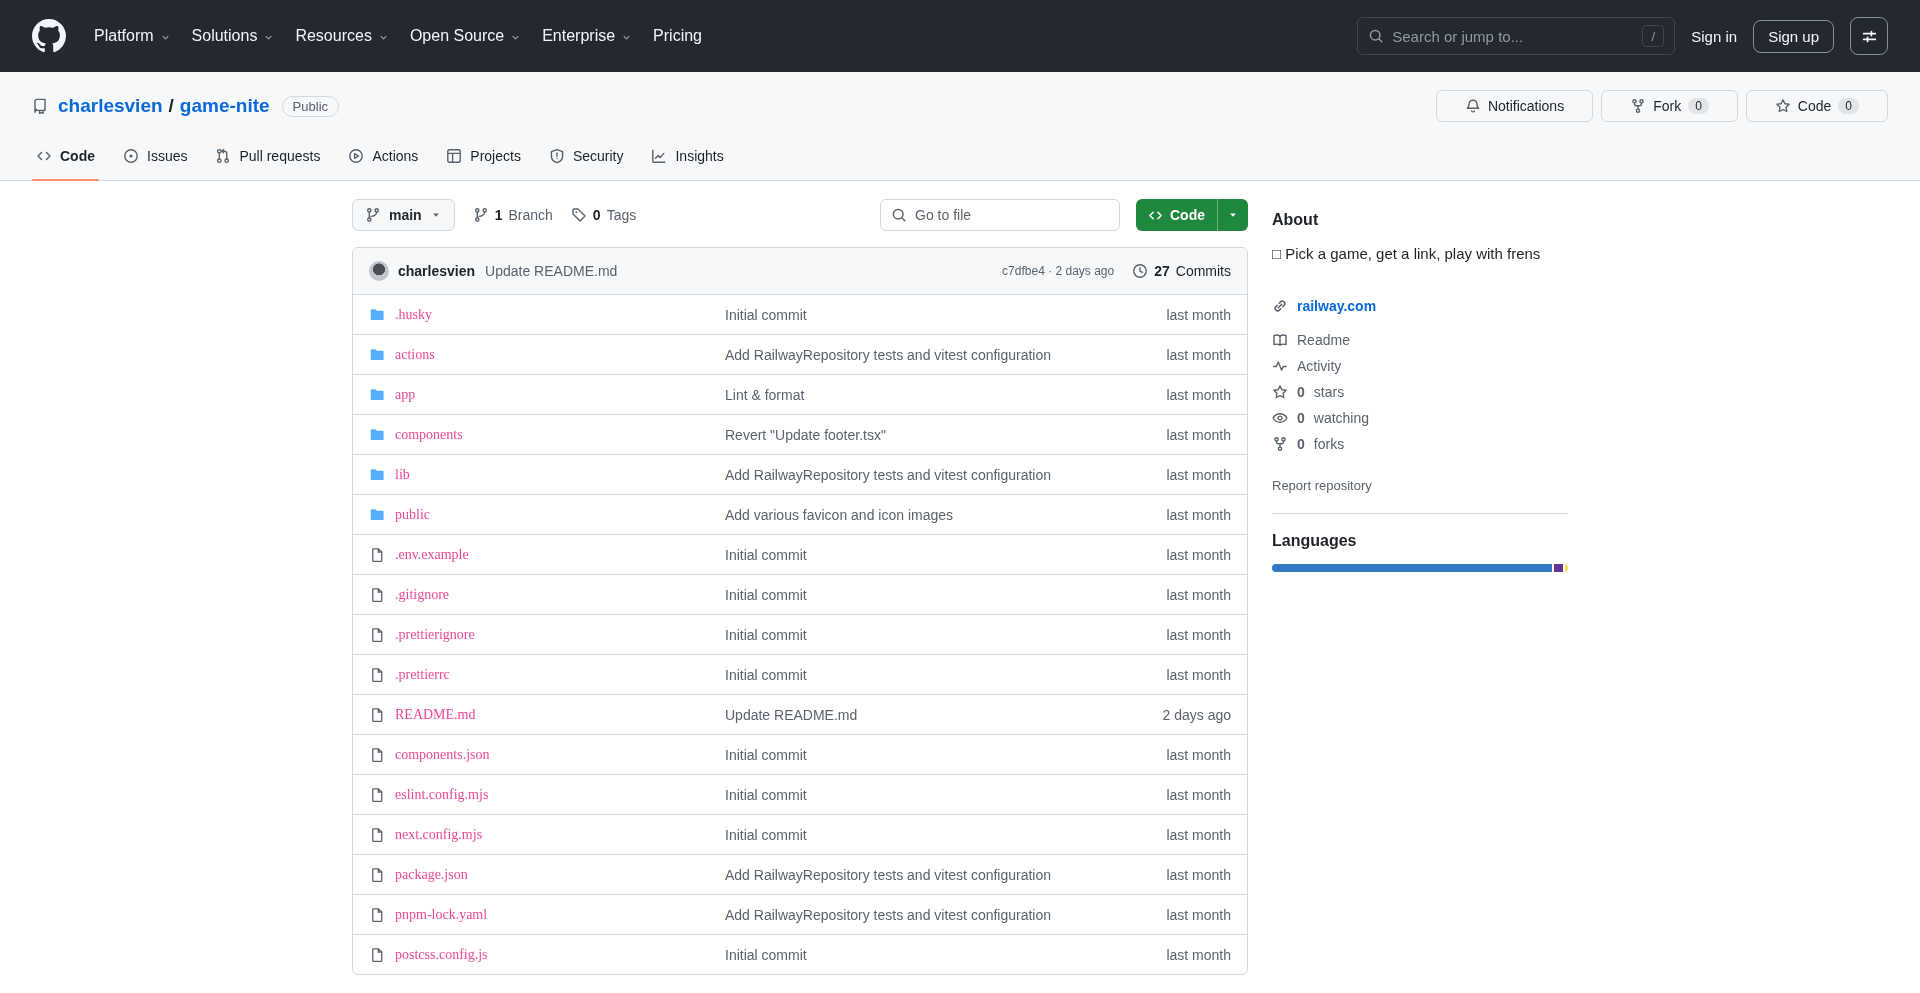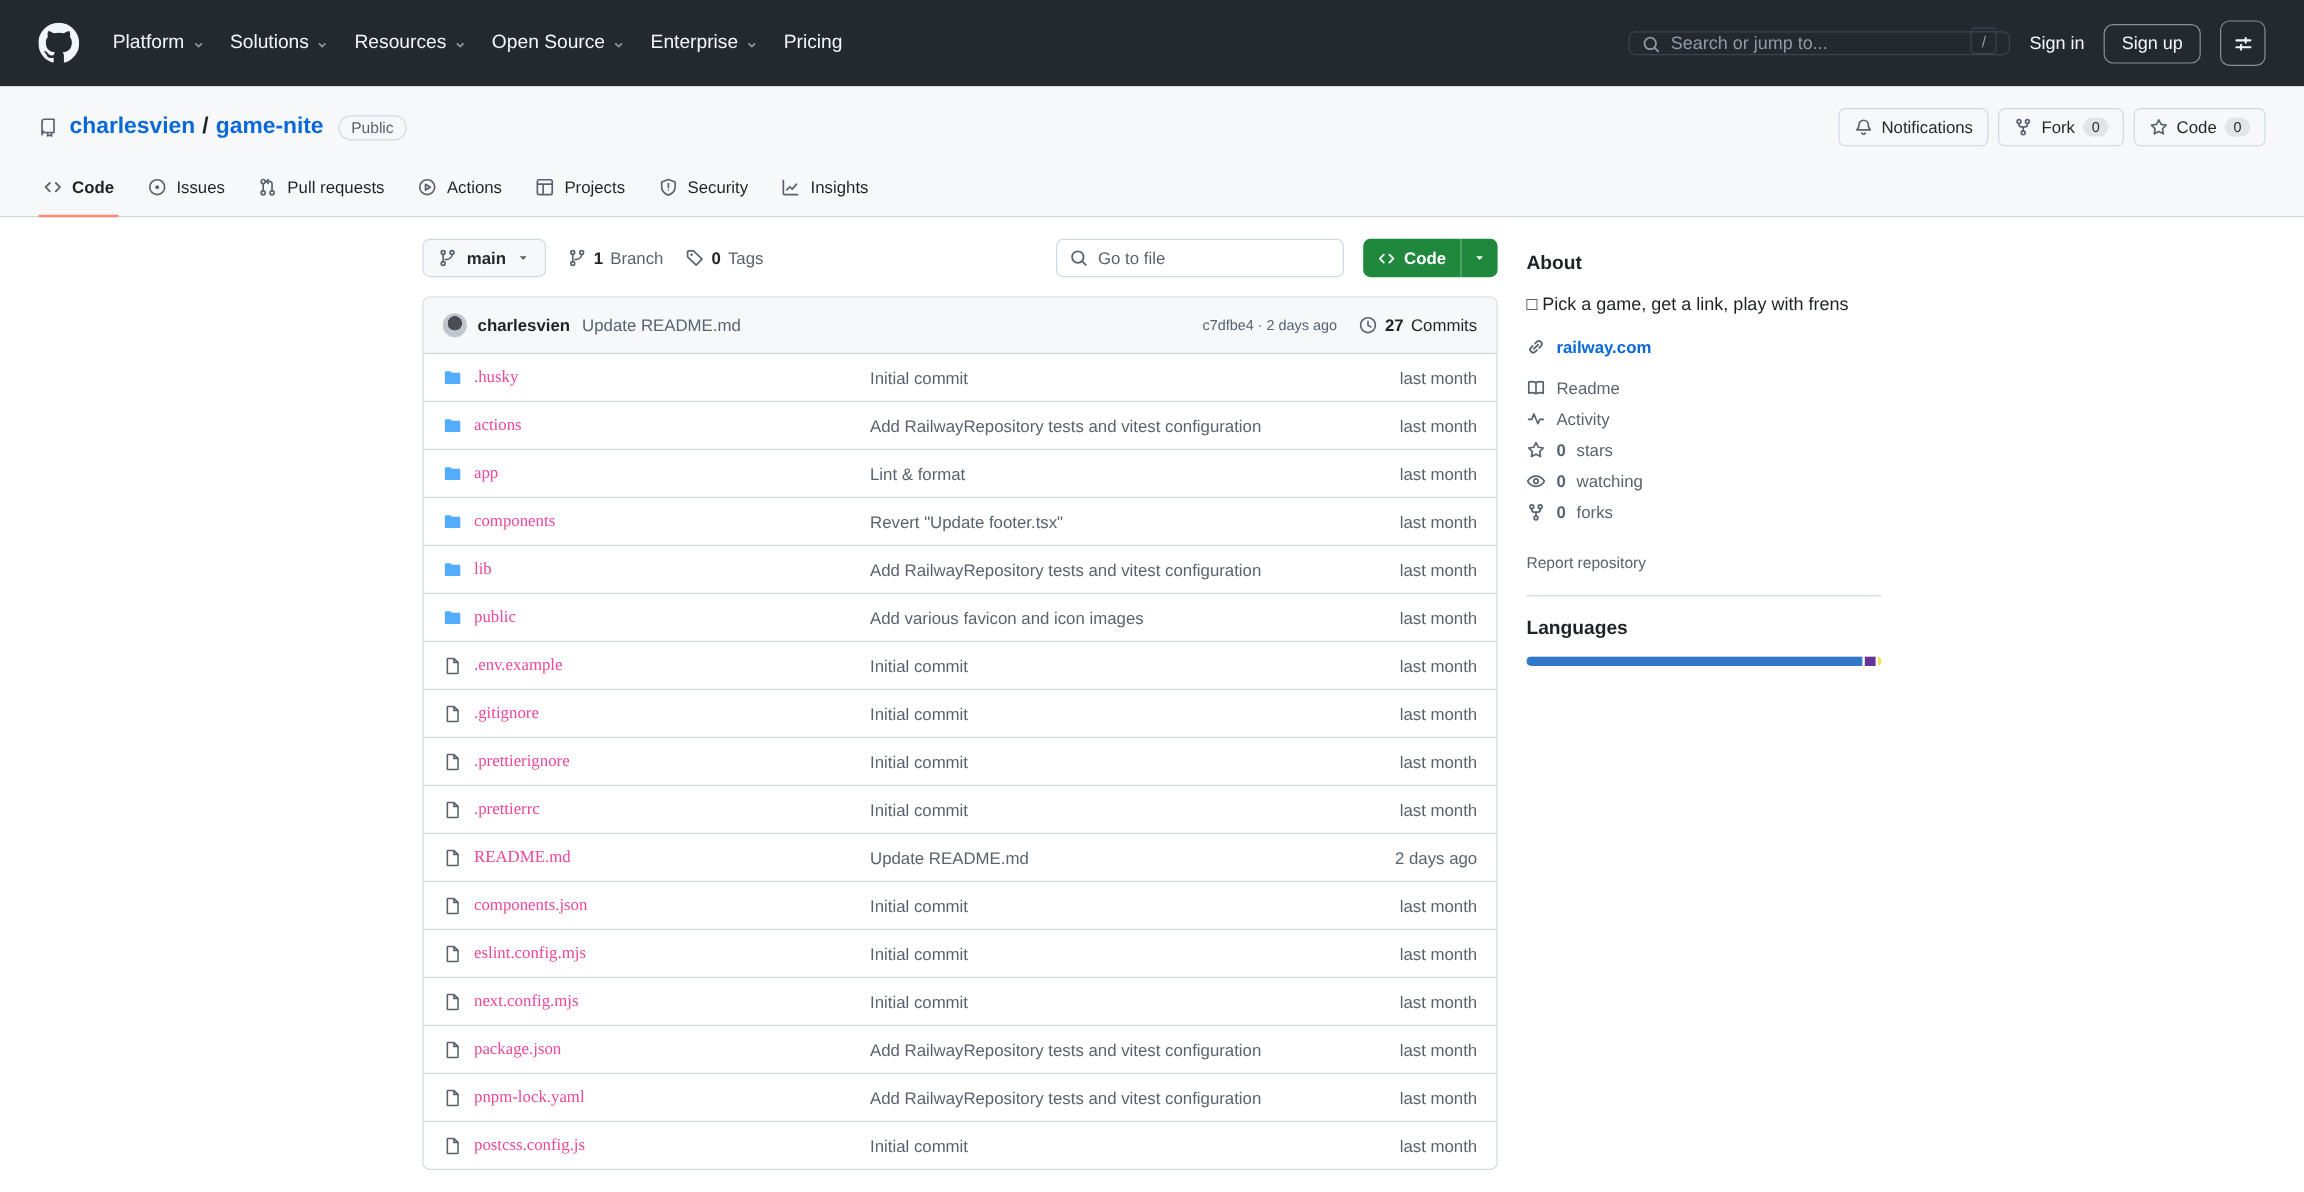--- a/index.html
+++ b/index.html
@@ -23,23 +23,23 @@
   }
   .gh-logo { color: #f0f6fc; margin-right: 28px; cursor: pointer; }
   .topnav-menu { display: flex; align-items: center; gap: 21px; text-align: right; }
   .topnav-item {
     display: flex; align-items: center; gap: 6px;
     color: #f0f6fc; font-size: 16px; cursor: pointer;
   }
   .topnav-item .chev { color: #9198a1; margin-top: 2px; }
   .topnav-right { margin-left: auto; display: flex; align-items: center; gap: 16px; }
   .search-box {
-    width: 318px; height: 20px;
+    width: 318px; height: 38px;
     border: 1px solid #3d444d; border-radius: 6px;
-    display: flex; align-items: flex-end; gap: 8px;
+    display: flex; align-items: center; gap: 8px;
     padding: 0 10px; color: #9198a1; font-size: 15px; cursor: text;
   }
   .search-box .slash-key {
     margin-left: auto; width: 22px; height: 22px;
     border: 1px solid #3d444d; border-radius: 4px;
     display: flex; align-items: center; justify-content: center;
     font-size: 13px; color: #9198a1;
   }
   .signin-link { color: #f0f6fc; font-size: 15px; cursor: pointer; }
   .signup-btn {
@@ -66,21 +66,21 @@
   .repo-owner { color: #0969da; cursor: pointer; }
   .repo-sep { color: #1f2328; }
   .repo-name { color: #0969da; font-weight: 700; cursor: pointer; }
   .visibility-badge {
     margin-left: 12px;
     border: 1px solid #d1d9e0; border-radius: 999px;
     color: #59636e; font-size: 13px; padding: 2px 10px;
   }
   .repo-actions { margin-left: auto; display: flex; gap: 8px; }
   .hdr-btn {
-    height: 32px; padding: 0 12px;
+    height: 32px; padding: 0 28px;
     background: #f6f8fa; border: 1px solid #d1d9e0; border-radius: 6px;
     display: flex; align-items: center; gap: 7px;
     font-size: 14px; color: #24292f; cursor: pointer;
     font-family: inherit;
   }
   .hdr-btn .b-icon { color: #59636e; }
   .counter {
     background: rgba(175,184,193,0.3); border-radius: 999px;
     font-size: 12px; padding: 1px 7px; min-width: 20px; text-align: center;
     color: #24292f;
@@ -188,21 +188,21 @@
   .row-glyph { width: 16px; height: 16px; position: relative; }
   .row-glyph svg { position: absolute; inset: 0; display: none; }
   .file-row[data-type="folder"] .glyph-folder { display: block; }
   .file-row[data-type="file"] .glyph-file { display: block; }
   .file-name { color: #ec4899; cursor: pointer; font-family: Liberation Serif, serif; }
   .cell-msg { color: #59636e; overflow: hidden; white-space: nowrap; text-overflow: ellipsis; cursor: pointer; }
   .cell-date { color: #59636e; text-align: right; cursor: pointer; }
 
   
   .side-title { font-size: 16px; font-weight: 700; margin: 8px 0 14px 0; color: #1f2328; }
-  .about-desc { font-size: 15px; color: #1f2328; line-height: 1.4; margin-bottom: 17px; }
+  .about-desc { font-size: 15px; color: #1f2328; line-height: 1.4; margin-bottom: 34px; }
   .about-link {
     display: flex; align-items: flex-end; gap: 9px;
     margin-bottom: 18px; cursor: pointer;
   }
   .about-link .b-icon { color: #59636e; }
   .about-link span { color: #0969da; font-weight: 700; font-size: 14px; }
   .about-item {
     display: flex; align-items: center; gap: 9px;
     color: #59636e; font-size: 14px;
     margin: 10px 0; cursor: pointer;

